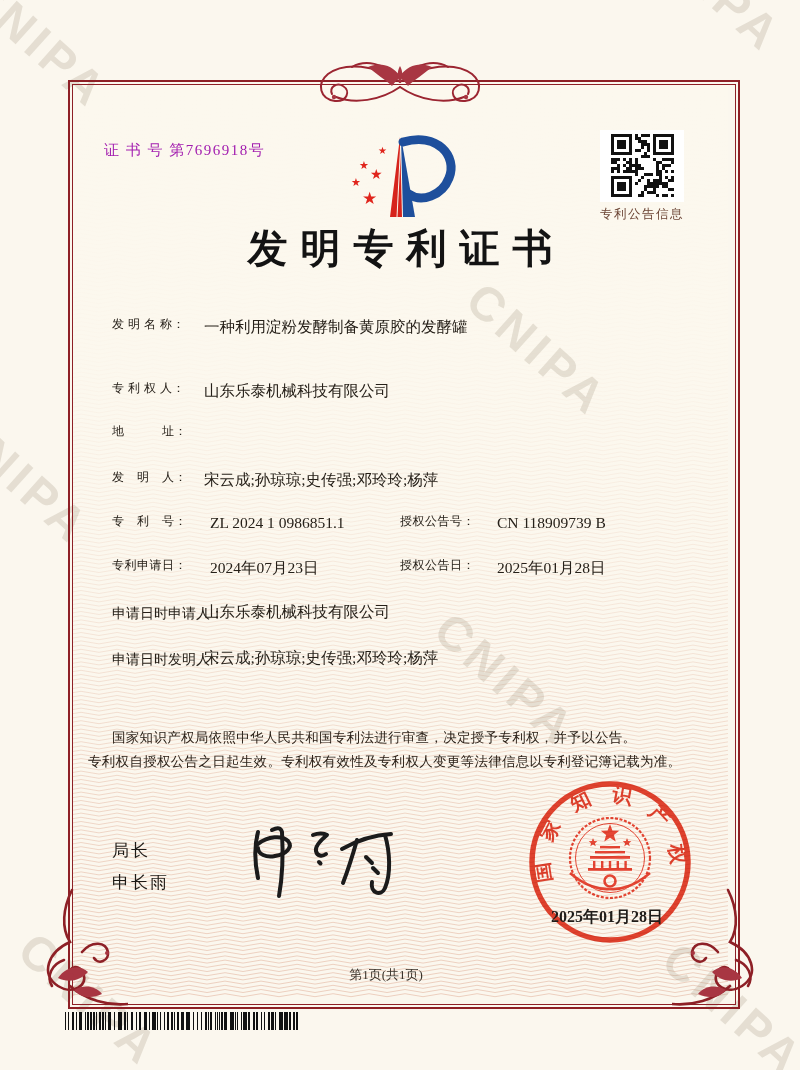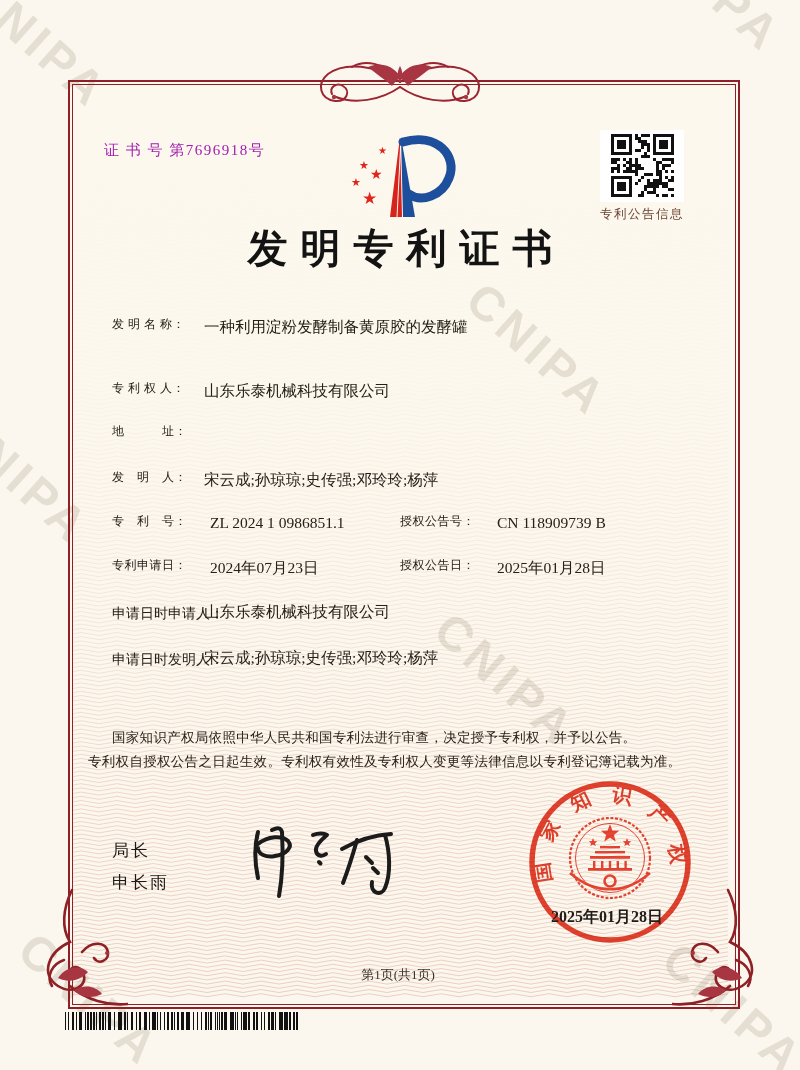--- a/index.html
+++ b/index.html
@@ -25,21 +25,21 @@
   .title{left:0;top:221px;width:800px;text-align:center;font-size:40px;font-weight:bold;
          letter-spacing:13px;padding-left:13px;box-sizing:border-box;color:#131313;}
   .lbl{font-size:12px;letter-spacing:0.5px;}
   .lbl-sm{font-size:14px;letter-spacing:0;}
   .val{font-size:15.5px;white-space:pre-line;}
   .statement{font-size:13.5px;line-height:24px;color:#2b2118;letter-spacing:0.3px;}
   .qr-caption{left:586px;top:206px;width:112px;text-align:center;font-size:12.5px;
               letter-spacing:1.5px;color:#6b4434;}
   .qr-bg{position:absolute;left:600px;top:130px;width:84px;height:72px;background:#ffffff;z-index:5;}
   .signer{font-size:17px;letter-spacing:2px;color:#1d1a16;}
-  .footer-page{left:12px;top:966px;width:772px;text-align:center;font-size:13px;color:#3a332b;}
+  .footer-page{left:0;top:966px;width:772px;text-align:center;font-size:13px;color:#3a332b;}
   .star{position:absolute;color:#e0251c;line-height:1;z-index:6;}
   .seal-svg{mix-blend-mode:multiply;opacity:0.96;}
 </style>
 </head>
 <body>
 
 <div class="page">
 
   <span class="wm" style="left:-48px;top:14px">CNIPA</span>
   <span class="wm" style="left:626px;top:-42px">CNIPA</span>

